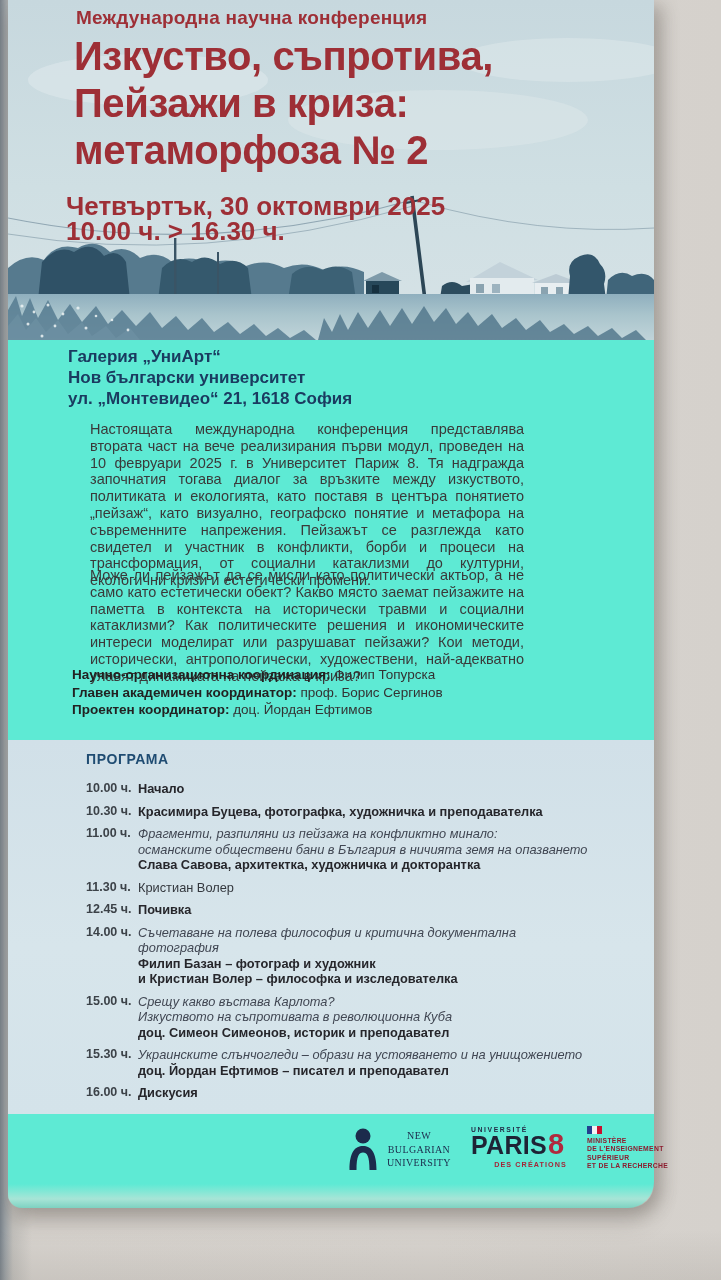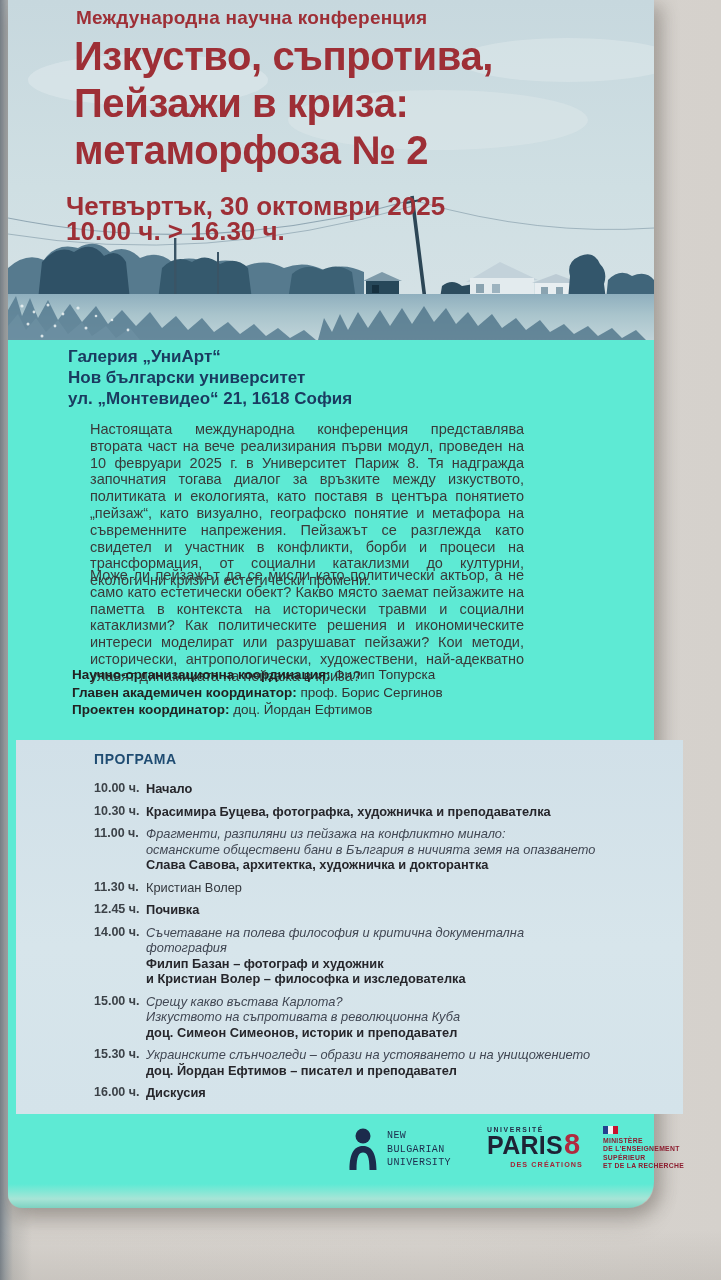--- a/index.html
+++ b/index.html
@@ -52,42 +52,41 @@
   }
   .para1{top:421px;}
   .para2{top:567px;}
   .coord{
     position:absolute;left:64px;top:666px;
     font-size:13.5px;line-height:17.5px;color:#333;
   }
   .coord b{color:#222;}
   
   .program{
-    position:absolute;left:8px;top:740px;width:646px;height:374px;
+    position:absolute;left:0;top:740px;width:646px;height:374px;
     background:linear-gradient(180deg,#d1e0e8 0,#d7e5eb 55%,#d4e3ea 100%);
-    padding-left:21px;
   }
   .prog-wrap{position:absolute;left:78px;top:11px;width:505px;}
   .prog-header{
     font-size:14px;font-weight:700;color:#1f4c72;letter-spacing:.6px;margin:0 0 14px 0;
   }
   .prog-item{display:grid;grid-template-columns:52px 1fr;margin-bottom:7px;}
   .prog-time{font-size:12.5px;font-weight:600;color:#3c4248;line-height:15.5px;}
   .prog-lines{font-size:12.8px;line-height:15.5px;}
   .pl-it{font-style:italic;color:#414753;}
   .pl-b{font-weight:700;color:#26262b;}
   .pl-reg{color:#33373d;}
   
   .logos{position:absolute;left:338px;top:1126px;display:flex;gap:20px;align-items:flex-start;}
   .logo-nbu{display:flex;gap:7px;align-items:flex-start;}
   .nbu-text{
-    font-family:Liberation Mono, monospace;font-size:10px;line-height:13.5px;
-    color:#1c2b4c;letter-spacing:.4px;padding-top:3px;
-  }
-  .logo-paris8{width:96px;margin-left:16px;}
+    font-family:Liberation Serif, serif;font-size:10px;line-height:13.5px;
+    color:#1c2b4c;letter-spacing:.4px;padding-top:3px;text-align:center;
+  }
+  .logo-paris8{width:96px;}
   .p8-univ{font-size:6.8px;font-weight:700;letter-spacing:1.6px;color:#232a45;}
   .p8-row{display:flex;align-items:flex-start;line-height:1;}
   .p8-name{font-size:25px;font-weight:800;color:#1e2335;letter-spacing:.3px;}
   .p8-eight{font-size:29px;font-weight:700;color:#b02a3e;margin-left:1px;margin-top:-3px;}
   .p8-tag{font-size:7.2px;font-weight:700;letter-spacing:1.1px;color:#a32638;text-align:right;margin-top:1px;}
   .logo-min{width:86px;}
   .flag{display:flex;height:8px;width:15px;margin-bottom:3px;}
   .flag i{display:block;height:100%;}
   .flag .fb{width:5px;background:#23408f;}
   .flag .fw{width:5px;background:#f2f2f2;}

